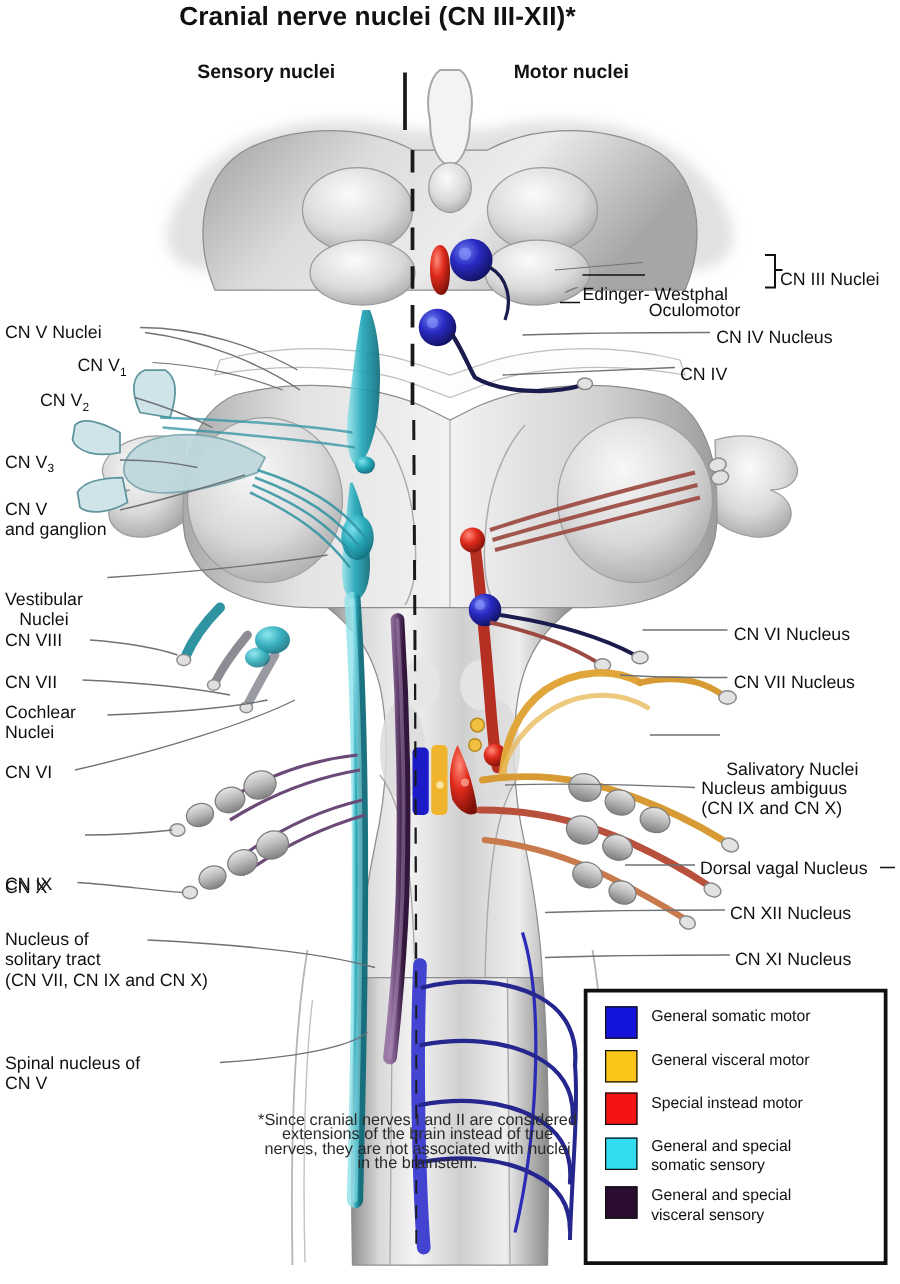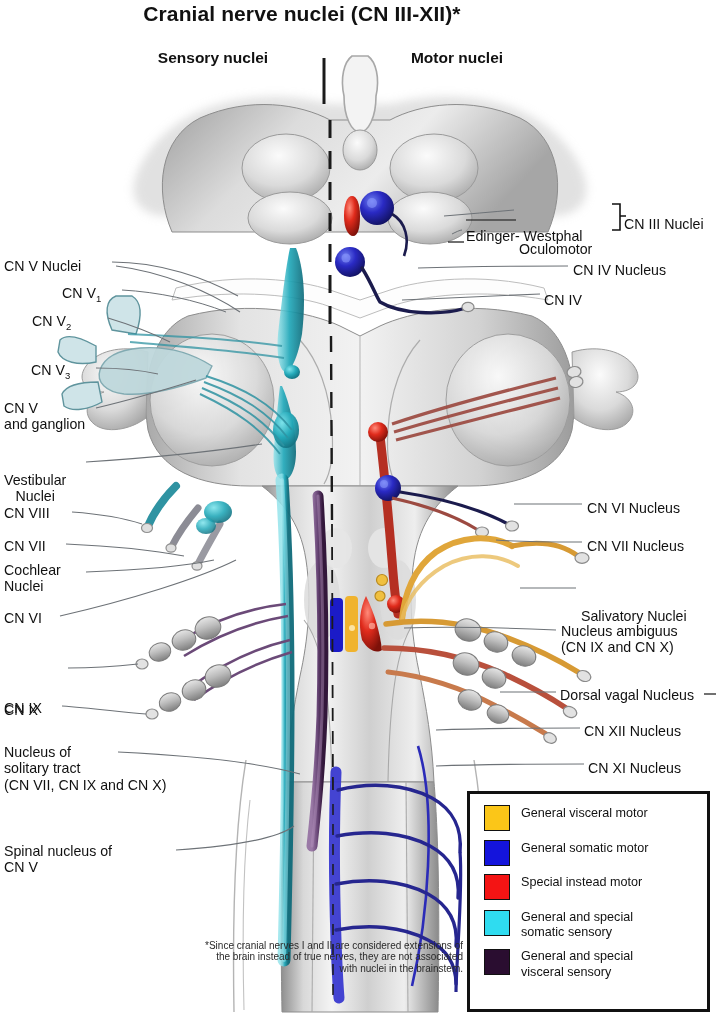--- a/index.html
+++ b/index.html
@@ -22,22 +22,22 @@
 
   .lbl{
     position:absolute;font-size:14.2px;line-height:16.4px;
     white-space:pre-line;color:#111;
   }
   .lbl.r{text-align:left;}
   .lbl.l{text-align:left;}
   .lbl sub{font-size:9.5px;line-height:0;}
 
   #footnote{
-    position:absolute;left:205px;top:940px;width:258px;
-    font-size:10px;line-height:11.4px;color:#2a2a2a;text-align:right;
+    position:absolute;left:205px;top:890px;width:258px;
+    font-size:13px;line-height:11.4px;color:#2a2a2a;text-align:center;
   }
 
   #legend{
     position:absolute;left:467px;top:791px;width:243px;height:221px;
     border:3px solid #111;background:#fff;box-sizing:border-box;
     padding:11px 10px 8px 14px;
   }
   .leg-row{display:flex;align-items:flex-start;margin-bottom:8.5px;}
   .leg-row:last-child{margin-bottom:0;}
   .sw{
@@ -403,21 +403,21 @@
 
   <div class="ttl">Cranial nerve nuclei (CN III-XII)*</div>
 
   <div class="hdr" id="hdr-sensory">Sensory nuclei</div>
   <div class="hdr" id="hdr-motor">Motor nuclei</div>
 
   <div id="left-labels">
       <div class="lbl l" style="left: 4px; top: 258px;">CN V Nuclei</div>
       <div class="lbl l" style="left: 62px; top: 285px;">CN V<sub>1</sub></div>
       <div class="lbl l" style="left: 16px; top: 313px; margin-left: 16px;">CN V<sub>2</sub></div>
-      <div class="lbl l" style="left: 4px; top: 362px; margin-left: 27px;">CN V<sub>3</sub></div>
+      <div class="lbl l" style="left: 4px; top: 362px;">CN V<sub>3</sub></div>
       <div class="lbl l" style="left: 4px; top: 400px;">CN V
 and ganglion</div>
       <div class="lbl l" style="left: 4px; top: 472px; text-align: center;">Vestibular
 Nuclei</div>
       <div class="lbl l" style="left: 4px; top: 505px;">CN VIII</div>
       <div class="lbl l" style="left: 4px; top: 538px;">CN VII</div>
       <div class="lbl l" style="left: 4px; top: 562px;">Cochlear
 Nuclei</div>
       <div class="lbl l" style="left: 4px; top: 610px;">CN VI</div>
       <div class="lbl l" style="left: 4px; top: 700px;">CN IX</div>
@@ -441,26 +441,26 @@
 (CN IX and CN X)</div>
       <div class="lbl r" style="left: 560px; top: 687px;">Dorsal vagal Nucleus</div>
       <div class="lbl r" style="left: 584px; top: 723px;">CN XII Nucleus</div>
       <div class="lbl r" style="left: 588px; top: 760px;">CN XI Nucleus</div>
     </div>
 
   <div id="footnote">*Since cranial nerves I and II are considered extensions of the brain instead of true nerves, they are not associated with nuclei in the brainstem.</div>
 
   <div id="legend">
       <div class="leg-row">
+        <div class="sw" style="background: rgb(20, 20, 220);"></div>
+        <div class="leg-tx">General somatic motor</div>
+      </div>
+      <div class="leg-row">
         <div class="sw" style="background: rgb(251, 198, 24);"></div>
         <div class="leg-tx">General visceral motor</div>
-      </div>
-      <div class="leg-row">
-        <div class="sw" style="background: rgb(20, 20, 220);"></div>
-        <div class="leg-tx">General somatic motor</div>
       </div>
       <div class="leg-row">
         <div class="sw" style="background: rgb(244, 20, 20);"></div>
         <div class="leg-tx">Special instead motor</div>
       </div>
       <div class="leg-row two">
         <div class="sw" style="background: rgb(47, 220, 240);"></div>
         <div class="leg-tx">General and special
 somatic sensory</div>
       </div>

